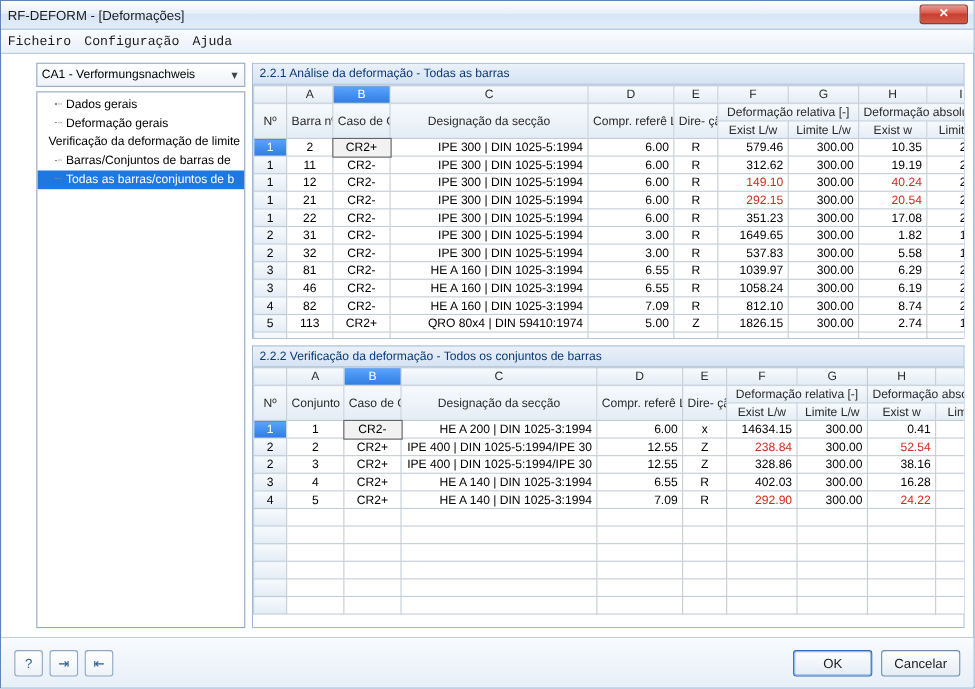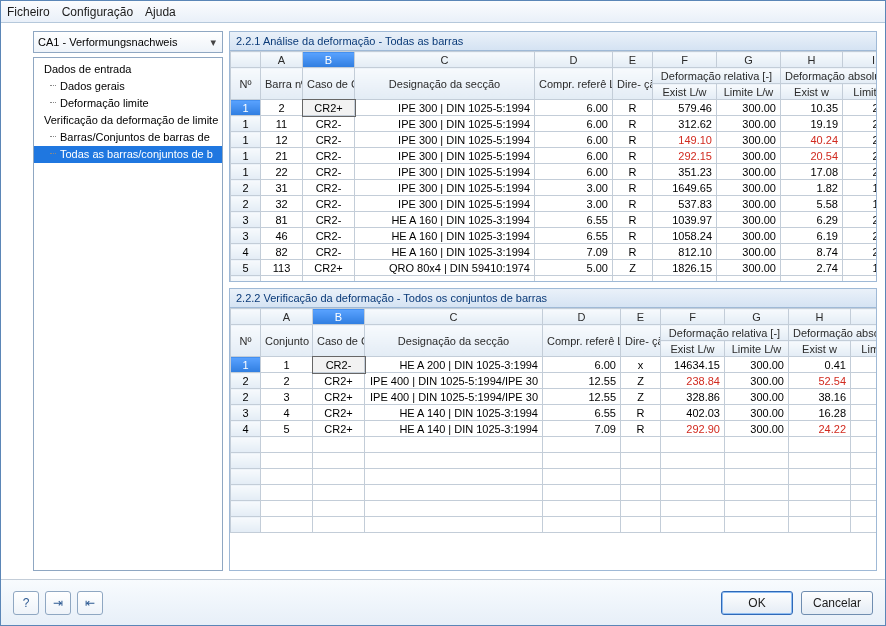--- a/index.html
+++ b/index.html
@@ -44,20 +44,21 @@
 .menubar {
   height: 22px;
   background: linear-gradient(#fbfcfe,#e9f0f9);
   border-bottom: 1px solid #b5c8db;
   display: flex;
   align-items: center;
   padding: 0 6px;
   gap: 12px;
   font-size: 12px;
   color: #1c1c1c;
+  font-family: Liberation Mono, monospace;
 }
 .menubar span { cursor: pointer; }
 .content {
   flex: 1;
   display: flex;
   padding: 8px;
   gap: 6px;
   overflow: hidden;
 }
 .sidebar {
@@ -191,37 +192,40 @@
   color:#1c1c1c;
   text-align:center;
 }
 .btn.primary { border:1px solid #2f69b8; box-shadow:0 0 0 1px #8fbdf2 inset;}
 </style>
 </head>
 <body>
 
 <div class="window">
 
+  <div class="titlebar">
+    <span class="title">RF-DEFORM - [Deformações]</span>
+    <div class="close">✕</div>
+  </div>
 
   <div class="menubar">
     <span>Ficheiro</span>
     <span>Configuração</span>
     <span>Ajuda</span>
   </div>
 
   <div class="content">
 
     <div class="sidebar">
       <div class="combo">
         <span>CA1 - Verformungsnachweis</span>
       </div>
       <div class="tree">
-        <div class="tree-item">Dados de entrada</div>
         <div class="tree-item l1">Dados gerais</div>
-        <div class="tree-item l1">Deformação limite</div>
+        <div class="tree-item l1">Deformação gerais</div>
         <div class="tree-item">Verificação da deformação de limite</div>
         <div class="tree-item l1">Barras/Conjuntos de barras de</div>
         <div class="tree-item l1 selected">Todas as barras/conjuntos de b</div>
       </div>
     </div>
 
     <div class="main">
 
       <div class="section">
         <div class="section-title">2.2.1 Análise da deformação - Todas as barras</div>

